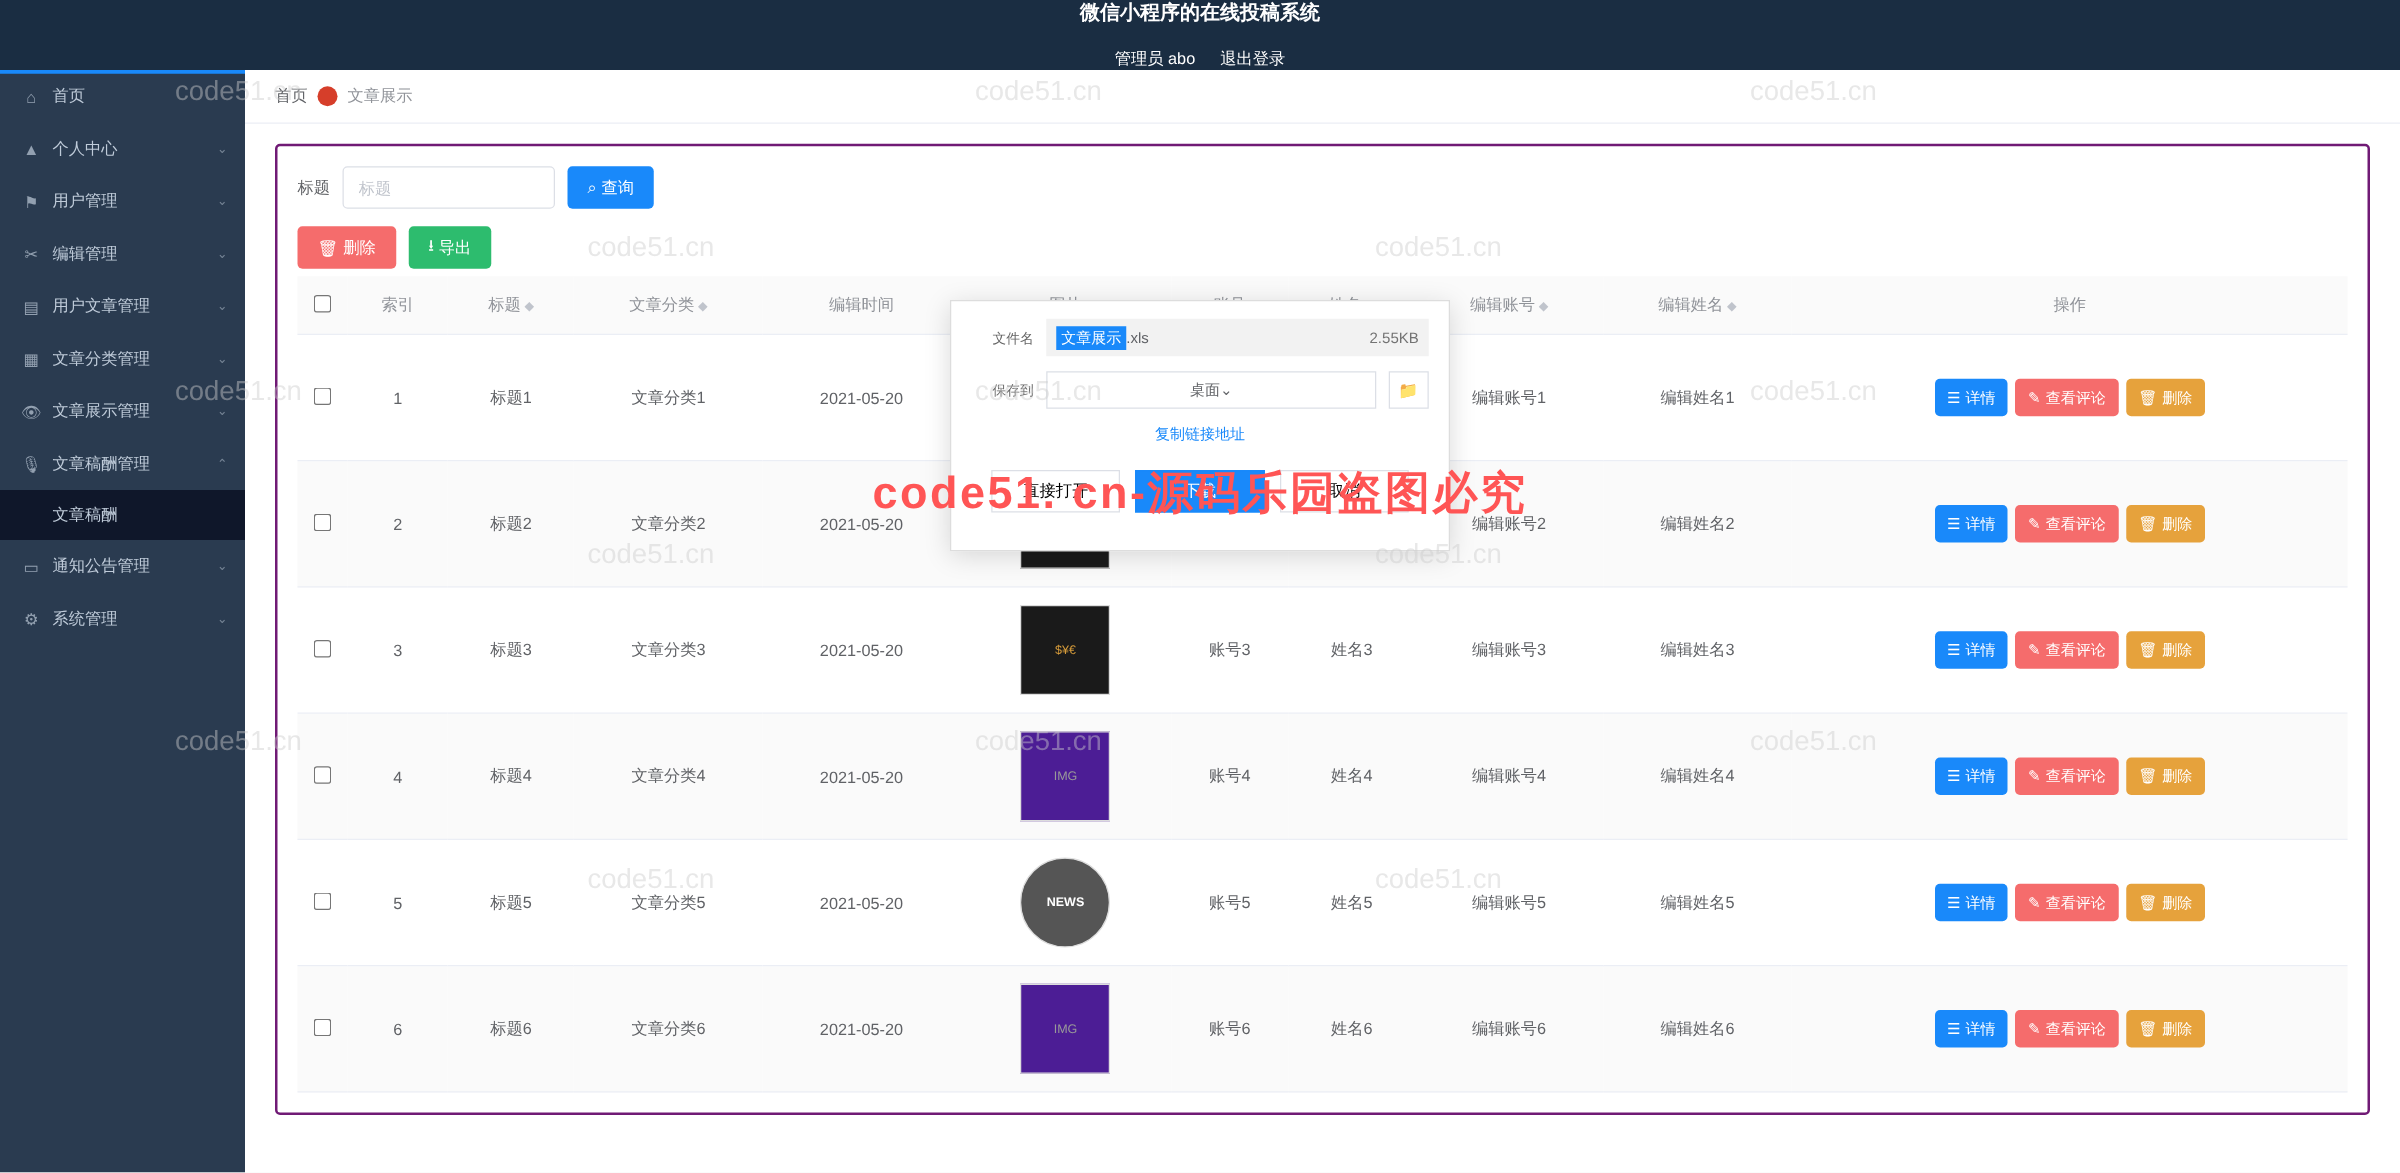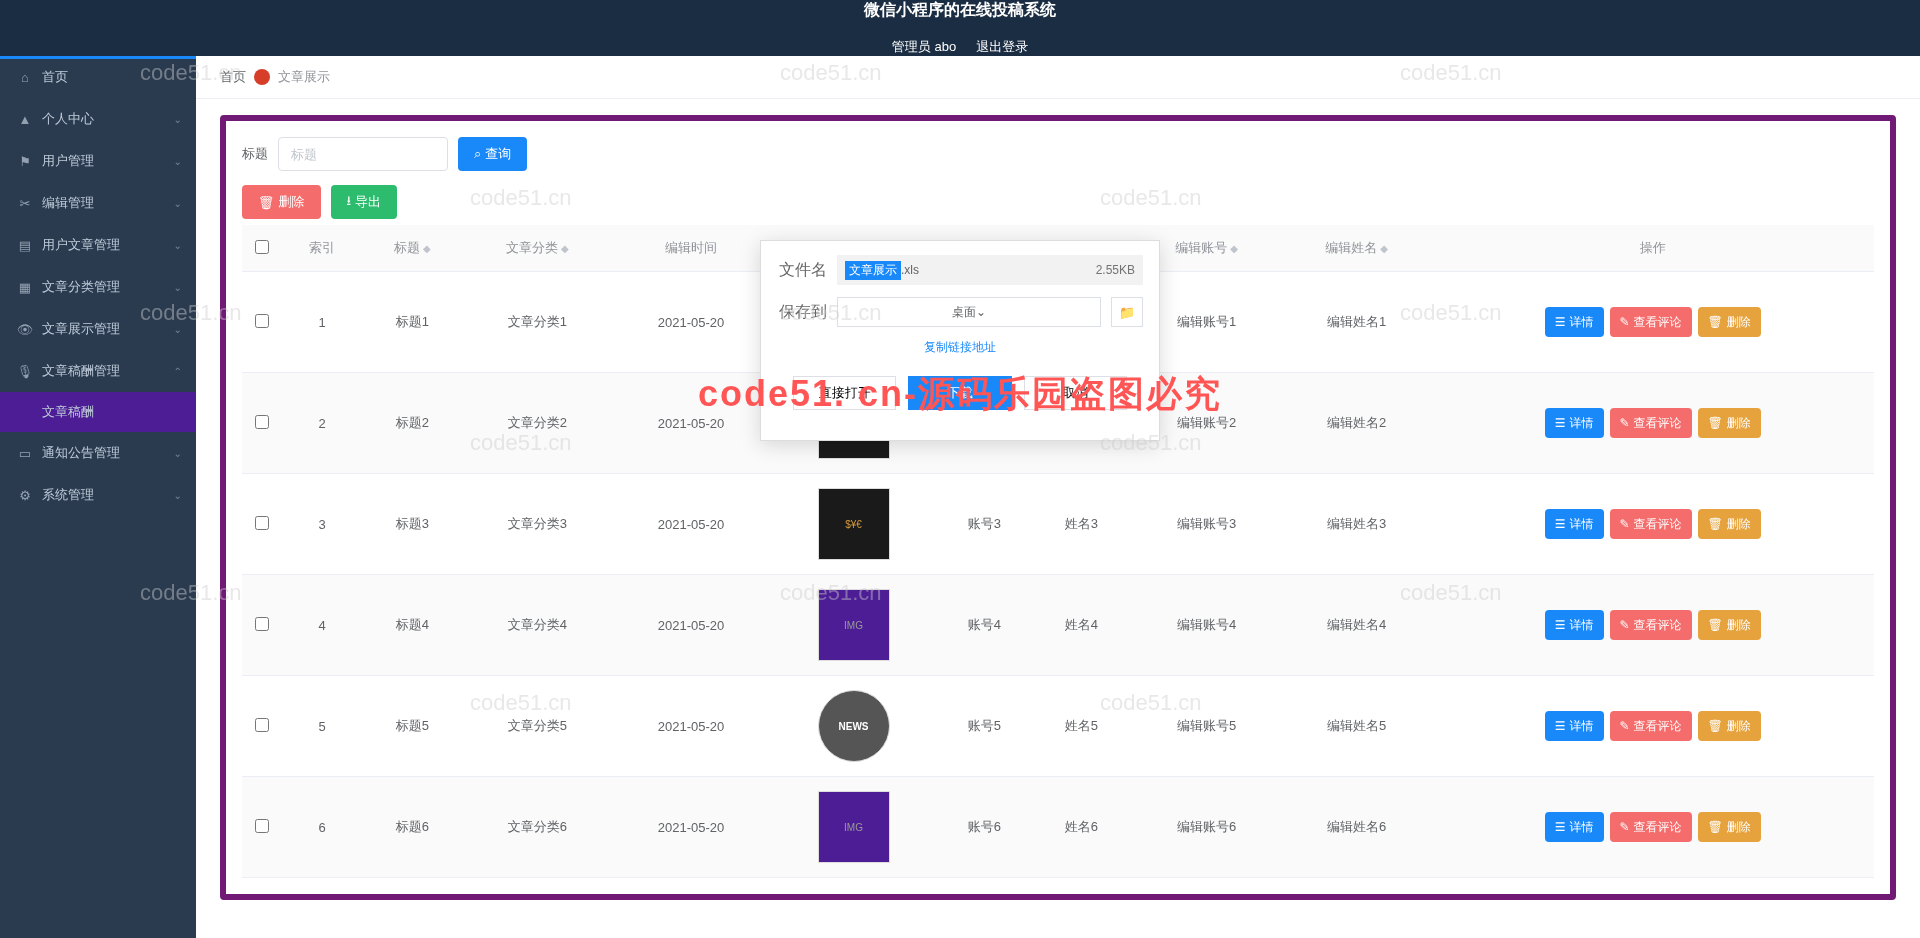--- a/index.html
+++ b/index.html
@@ -7,26 +7,26 @@
 .header { background: #1a2d42; height: 56px; display: flex; align-items: center; justify-content: space-between; padding: 0 24px; color: #fff; flex-direction: column; }
 .header-title { font-size: 16px; font-weight: bold; }
 .header-right { display: flex; gap: 20px; font-size: 13px; }
 .header-right span { cursor: pointer; }
 .accent-bar { height: 3px; background: #1989fa; width: 196px; position: absolute; top: 56px; left: 0; }
 .layout { display: flex; height: calc(100vh - 56px); }
 .sidebar { width: 196px; background: #2a3b50; color: #bfcbd9; overflow-y: auto; flex-shrink: 0; }
 .side-item { display: flex; align-items: center; padding: 0 18px; height: 42px; cursor: pointer; font-size: 13px; position: relative; }
 .side-icon { width: 14px; height: 14px; margin-right: 10px; opacity: 0.7; display: inline-flex; align-items: center; justify-content: center; }
 .side-arrow { position: absolute; right: 14px; font-size: 10px; opacity: 0.5; }
-.side-sub { padding-left: 42px; background: #4c1d95; height: 40px; display: flex; align-items: center; cursor: pointer; }
+.side-sub { padding-left: 42px; background: #0f172a; height: 40px; display: flex; align-items: center; cursor: pointer; }
 .main { flex: 1; overflow: auto; background: #fff; }
 .breadcrumb { padding: 12px 24px; font-size: 13px; color: #606266; border-bottom: 1px solid #ebeef5; display: flex; align-items: center; gap: 8px; }
 .bc-cur { color: #909399; }
 .bc-icon { width: 16px; height: 16px; background: #d63e2a; border-radius: 50%; display: inline-block; }
-.panel { margin: 16px 24px; background: #fff; border: 6px solid #701a75; border-radius: 4px; padding: 16px; }
+.panel { margin: 16px 24px; background: #fff; border: 2px solid #701a75; border-radius: 4px; padding: 16px; }
 .filter-row { display: flex; align-items: center; gap: 10px; margin-bottom: 14px; }
 .filter-label { font-size: 13px; }
 .input { height: 34px; padding: 0 12px; border: 1px solid #dcdfe6; border-radius: 4px; width: 170px; font-size: 13px; }
 .input::placeholder { color: #c0c4cc; }
 .btn { height: 34px; padding: 0 16px; border: none; border-radius: 4px; cursor: pointer; font-size: 13px; display: inline-flex; align-items: center; gap: 4px; }
 .btn-primary { background: #1989fa; color: #fff; }
 .btn-danger { background: #f56c6c; color: #fff; }
 .btn-success { background: #2dbc6e; color: #fff; }
 .btn-warning { background: #e6a23c; color: #fff; }
 .btn-sm { height: 30px; padding: 0 10px; font-size: 12px; }
@@ -40,21 +40,21 @@
 .thumb { width: 72px; height: 72px; background: #4c1d95; border: 1px solid #ddd; display: inline-flex; align-items: center; justify-content: center; font-size: 10px; color: #999; }
 .thumb.dark { background: #1a1a1a; color: #d49a3a; }
 .thumb.news { background: #555; border-radius: 50%; color: #fff; font-weight: bold; }
 .ops { display: flex; flex-wrap: wrap; gap: 6px; justify-content: center; }
 .modal-mask { position: fixed; inset: 0; display: flex; align-items: flex-start; justify-content: center; padding-top: 240px; pointer-events: none; }
 .modal { width: 400px; background: #fff; border: 1px solid #ddd; box-shadow: 0 4px 20px rgba(0,0,0,.15); pointer-events: auto; }
 .modal-head { padding: 10px 16px; text-align: center; font-size: 13px; position: relative; border-bottom: 1px solid #eee; }
 .modal-close { position: absolute; right: 12px; top: 8px; cursor: pointer; color: #999; font-size: 16px; }
 .modal-body { padding: 14px 16px; }
 .form-row { display: flex; align-items: center; gap: 10px; margin-bottom: 12px; }
-.form-label { width: 50px; text-align: right; font-size: 16px; color: #666; }
+.form-label { width: 50px; text-align: right; font-size: 11px; color: #666; }
 .file-field { flex: 1; display: flex; align-items: center; background: #f2f2f2; height: 30px; padding: 0 8px; font-size: 12px; }
 .file-sel { background: #1989fa; color: #fff; padding: 1px 4px; }
 .file-size { margin-left: auto; color: #737373; }
 .select-field { flex: 1; height: 30px; border: 1px solid #dcdfe6; padding: 0 8px; display: flex; align-items: center; justify-content: center; font-size: 12px; background: #fff; }
 .folder-btn { width: 32px; height: 30px; border: 1px solid #dcdfe6; display: flex; align-items: center; justify-content: center; color: #e6a23c; cursor: pointer; }
 .link-row { text-align: center; font-size: 12px; margin: 8px 0 12px; }
 .link-row a { color: #1989fa; text-decoration: none; }
 .modal-foot { display: flex; gap: 12px; justify-content: center; padding: 8px 16px 16px; }
 .mbtn { height: 34px; width: 108px; border: 1px solid #dcdfe6; background: #fff; cursor: pointer; font-size: 13px; display: flex; align-items: center; justify-content: center; }
 .mbtn.primary { background: #1989fa; color: #fff; border-color: #1989fa; }

